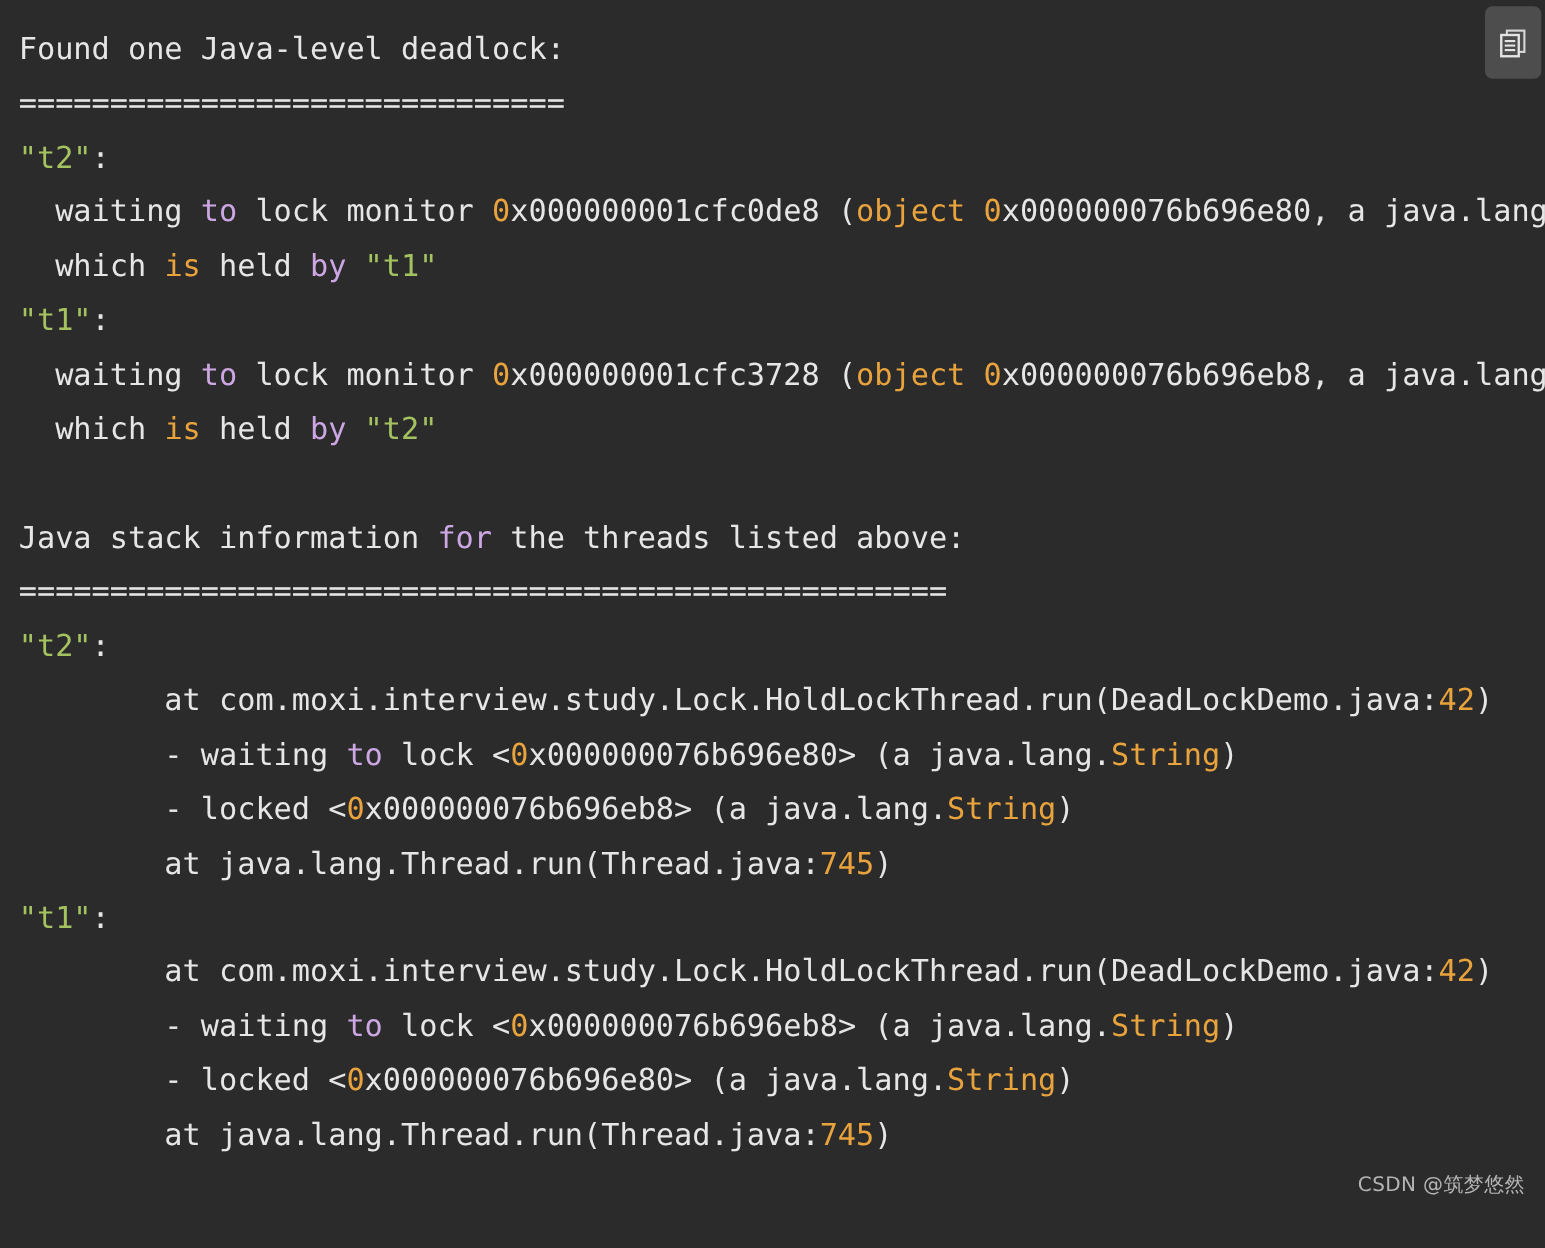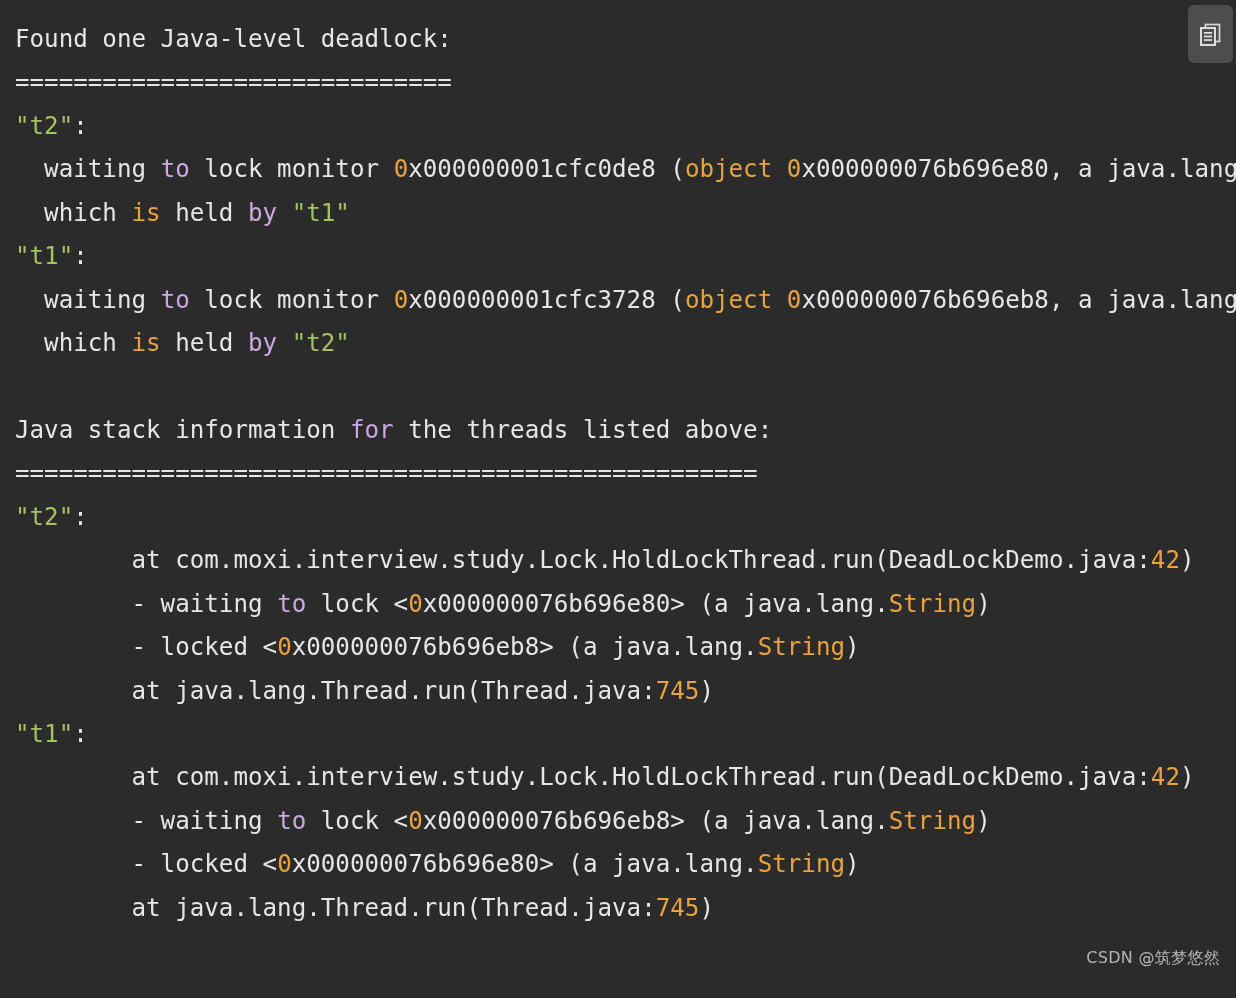--- a/index.html
+++ b/index.html
@@ -66,21 +66,21 @@
     justify-content: center;
     cursor: pointer;
     z-index: 5;
   }
   #copy-button svg { display: block; }
 
   
   #watermark {
     position: absolute;
     right: 16px;
-    bottom: 0;
+    bottom: 10px;
     font-family: "DejaVu Sans", "Liberation Sans", sans-serif;
     font-size: 16px;
     line-height: 20px;
     color: #c8c8c8;
     opacity: 0.88;
     white-space: nowrap;
     z-index: 4;
     letter-spacing: 0.3px;
   }
 </style>

